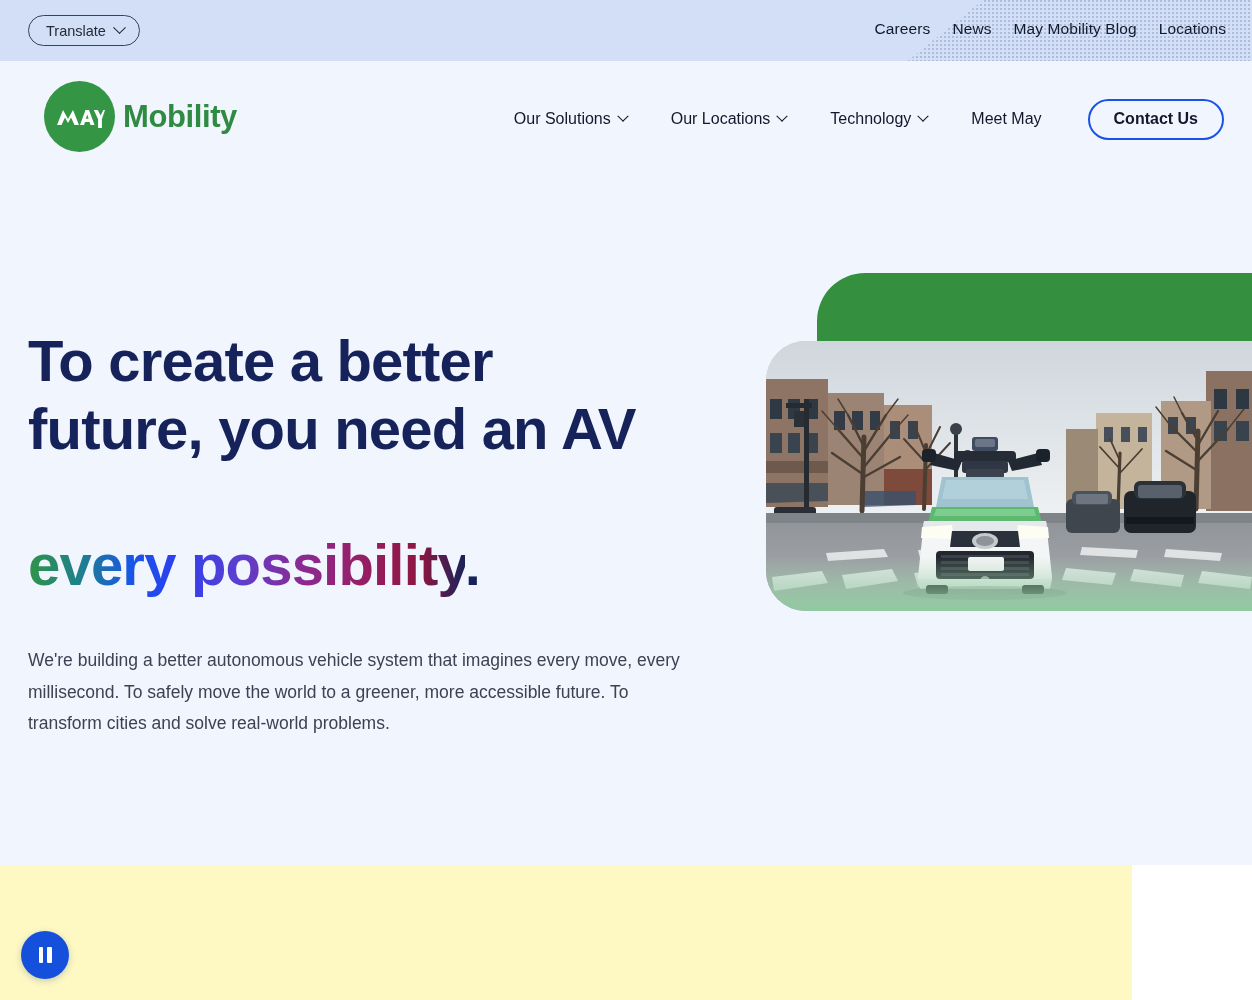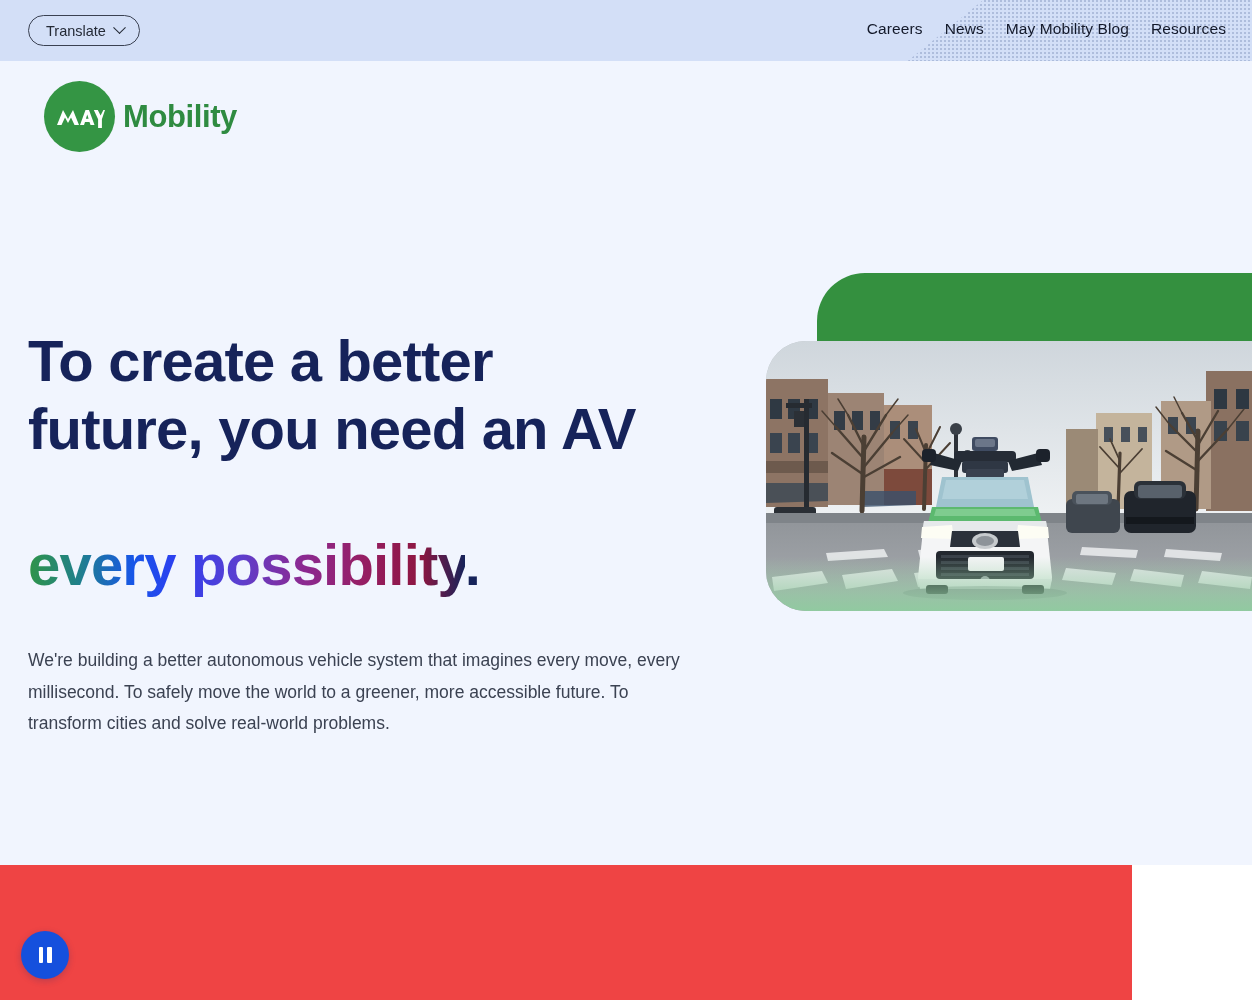--- a/index.html
+++ b/index.html
@@ -7,21 +7,21 @@
 
   html, body {
     width: 1252px;
     height: 1000px;
     overflow: hidden;
     background: #ffffff;
     font-family: "Liberation Sans", sans-serif;
     -webkit-font-smoothing: antialiased;
   }
 
-  .page { position: relative; width: 1132px; height: 1000px; background: #ef4444; }
+  .page { position: relative; width: 1132px; height: 1000px; background: #fef9c3; }
 
   
   .utility-bar {
     position: absolute; top: 0; left: 0;
     width: 1252px; height: 61px;
     background: #d3dff7;
     display: flex; align-items: center;
     overflow: hidden;
   }
   .utility-bar-texture {
@@ -196,37 +196,55 @@
 
     <button class="translate-btn">
       <span>Translate</span>
       <i class="chev"></i>
     </button>
 
     <nav class="utility-nav">
       <a href="#">Careers</a>
       <a href="#">News</a>
       <a href="#">May Mobility Blog</a>
-      <a href="#">Resources</a>
+      <a href="#">Locations</a>
     </nav>
   </div>
 
   <header class="main-header">
 
     <a href="#" class="logo">
       <span class="logo-mark">
         <svg width="50" height="22" viewBox="0 0 50 22" aria-hidden="true">
           <path d="M2 19 L8 4 L13 13 L18 4 L24 19 L19.5 19 L16 11.5 L13 17 L10 11.5 L6.5 19 Z" fill="#ffffff"></path>
           <path d="M25 19 L30.5 4 L34 4 L39.5 19 L35.5 19 L34.5 16 L30 16 L29 19 Z M30.9 12.8 L33.6 12.8 L32.25 8.6 Z" fill="#ffffff"></path>
           <path d="M38.8 4 L42.8 4 L45.6 9.6 L48.4 4 L50 4 L46.9 13.2 L46.9 22 L43.1 22 L43.1 13.2 Z" fill="#ffffff"></path>
         </svg>
       </span>
       <span class="logo-word">Mobility</span>
     </a>
 
+    <nav class="main-nav">
+      <a href="#" class="nav-item">
+        <span>Our Solutions</span>
+        <i class="chev"></i>
+      </a>
+      <a href="#" class="nav-item">
+        <span>Our Locations</span>
+        <i class="chev"></i>
+      </a>
+      <a href="#" class="nav-item">
+        <span>Technology</span>
+        <i class="chev"></i>
+      </a>
+      <a href="#" class="nav-item">
+        <span>Meet May</span>
+      </a>
+      <button class="contact-btn">Contact Us</button>
+    </nav>
   </header>
 
   <section class="hero">
 
     <div class="hero-copy">
       <h1 class="hero-title">
         <span>To create a better</span><br>
         <span>future, you need an AV</span><br>
         <br>
         <span class="gradient-text">every possibility</span><span class="period">.</span>

